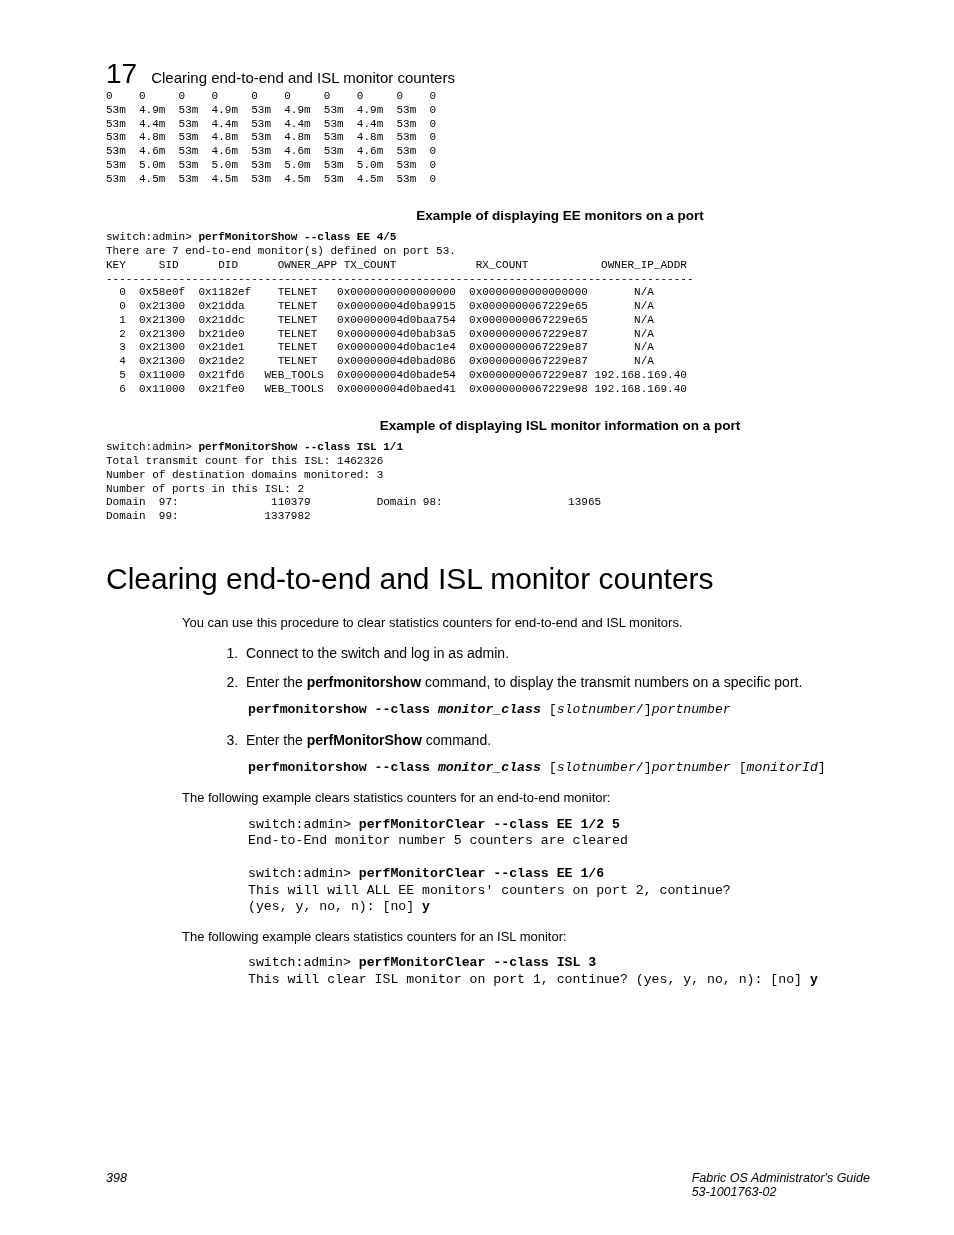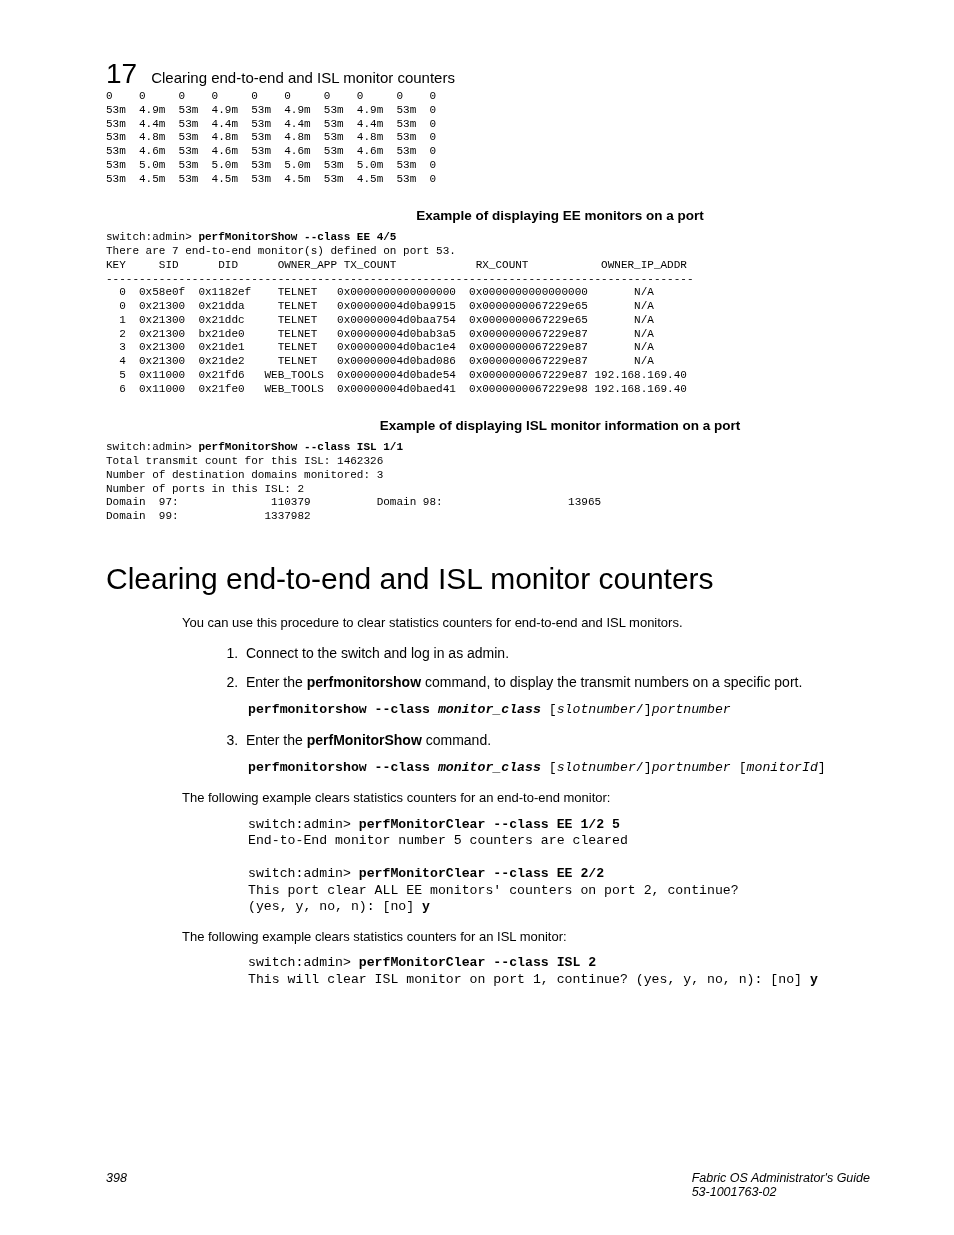--- a/index.html
+++ b/index.html
@@ -156,26 +156,26 @@
 
 <ol class="steps" start="3">
   <li><span>Enter the </span><span class="bold">perfMonitorShow</span><span> command.</span></li>
 </ol>
 <div class="step-code"><span class="bold">perfmonitorshow --class</span> <span class="arg-b">monitor_class</span><span> [</span><span class="arg">slotnumber</span><span>/]</span><span class="arg">portnumber</span><span> [</span><span class="arg">monitorId</span><span>]</span></div>
 
 <div class="body-text">The following example clears statistics counters for an end-to-end monitor:</div>
 <div class="example-block"><span>switch:admin&gt; </span><span class="bold">perfMonitorClear --class EE 1/2 5</span>
 <span>End-to-End monitor number 5 counters are cleared</span>
 
-<span>switch:admin&gt; </span><span class="bold">perfMonitorClear --class EE 2/2</span>
-<span>This port clear ALL EE monitors' counters on port 2, continue?</span>
+<span>switch:admin&gt; </span><span class="bold">perfMonitorClear --class EE 1/6</span>
+<span>This will will ALL EE monitors' counters on port 2, continue?</span>
 <span>(yes, y, no, n): [no] </span><span class="bold">y</span></div>
 
 <div class="body-text">The following example clears statistics counters for an ISL monitor:</div>
-<div class="example-block"><span>switch:admin&gt; </span><span class="bold">perfMonitorClear --class ISL 2</span>
+<div class="example-block"><span>switch:admin&gt; </span><span class="bold">perfMonitorClear --class ISL 3</span>
 <span>This will clear ISL monitor on port 1, continue? (yes, y, no, n): [no] </span><span class="bold">y</span></div>
 
 <div class="footer">
   <div>398</div>
   <div class="right">
     <span>Fabric OS Administrator's Guide</span><br>
     <span>53-1001763-02</span>
   </div>
 </div>
 

